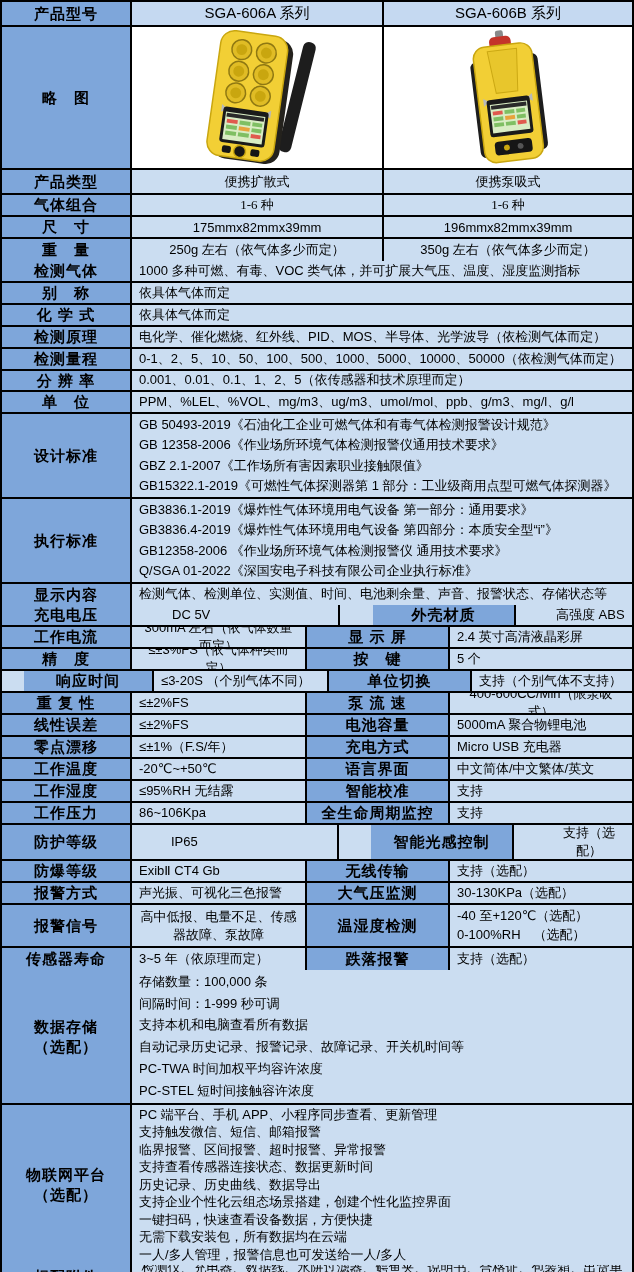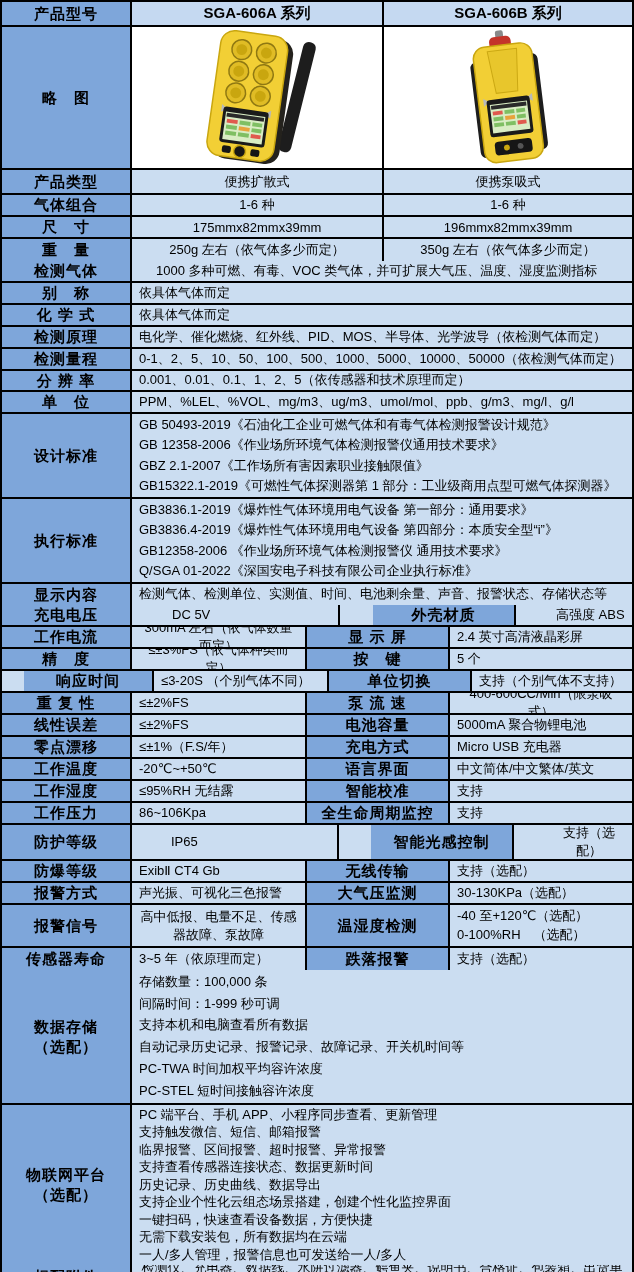--- a/index.html
+++ b/index.html
@@ -23,21 +23,21 @@
     display:flex;align-items:center;overflow:hidden;
   }
   .cell:last-child{border-right:none;}
   .lbl{
     background:var(--lblbg);
     font-weight:bold;font-size:15px;letter-spacing:1px;
     justify-content:center;text-align:center;white-space:nowrap;
     flex-direction:column;line-height:20px;
   }
   .data{background:var(--cellbg);font-size:13px;padding:0 7px;text-align:center;}
-  .hdrdata{background:var(--hdrcell);font-weight:bold;font-size:15px;justify-content:center;text-align:right;padding:4px;}
+  .hdrdata{background:var(--hdrcell);font-weight:normal;font-size:15px;justify-content:center;text-align:right;padding:4px;}
   .imgcell{background:#fff;justify-content:center;padding:0;}
   .center{justify-content:center;text-align:center;padding:0 9px;}
   .col{flex-direction:column;align-items:flex-start;justify-content:space-around;padding:1px 7px;}
   .col div{line-height:1.25;}
   .w-l{width:130px;flex:none;}
   .w-a{width:252px;flex:none;}
   .w-b{flex:1;}
   .w-d2{width:175px;flex:none;}
   .w-l2{width:143px;flex:none;}
   .w-d4{flex:1;}
@@ -124,38 +124,38 @@
       </svg>
     </div>
   </div>
 
   <div id="compare-rows">
       <div class="row" style="height: 25px;">
         <div class="cell lbl w-l">产品类型</div>
         <div class="cell data w-a center">便携扩散式</div>
         <div class="cell data w-b center">便携泵吸式</div>
       </div>
-      <div class="row" style="height: 22px;">
+      <div class="row" style="height: 22px; font-family: Liberation Serif, serif;">
         <div class="cell lbl w-l">气体组合</div>
         <div class="cell data w-a center">1-6 种</div>
         <div class="cell data w-b center">1-6 种</div>
       </div>
       <div class="row" style="height: 22px;">
         <div class="cell lbl w-l">尺　寸</div>
         <div class="cell data w-a center">175mmx82mmx39mm</div>
         <div class="cell data w-b center">196mmx82mmx39mm</div>
       </div>
       <div class="row" style="height: 22px;">
         <div class="cell lbl w-l">重　量</div>
         <div class="cell data w-a center">250g 左右（依气体多少而定）</div>
         <div class="cell data w-b center">350g 左右（依气体多少而定）</div>
       </div>
     </div>
   <div id="full-rows">
-      <div class="row" style="height: 22px; gap: 17px;">
+      <div class="row" style="height: 22px;">
         <div class="cell lbl w-l">检测气体</div>
         <div class="cell data col w-b">
           <div>1000 多种可燃、有毒、VOC 类气体，并可扩展大气压、温度、湿度监测指标</div>
         </div>
       </div>
       <div class="row" style="height: 22px;">
         <div class="cell lbl w-l">别　称</div>
         <div class="cell data col w-b">
           <div>依具体气体而定</div>
         </div>

